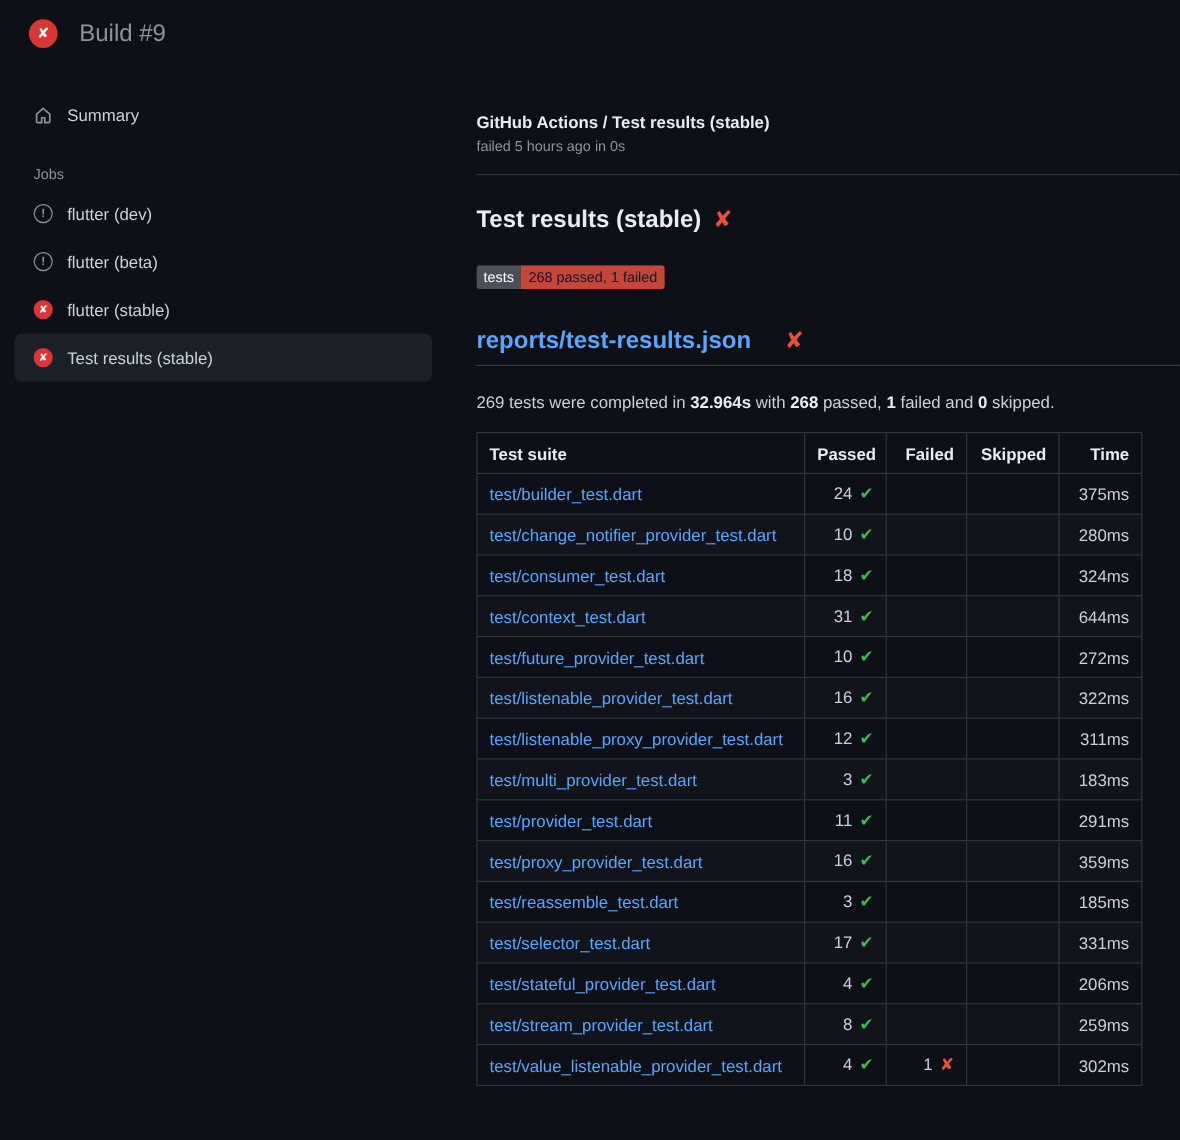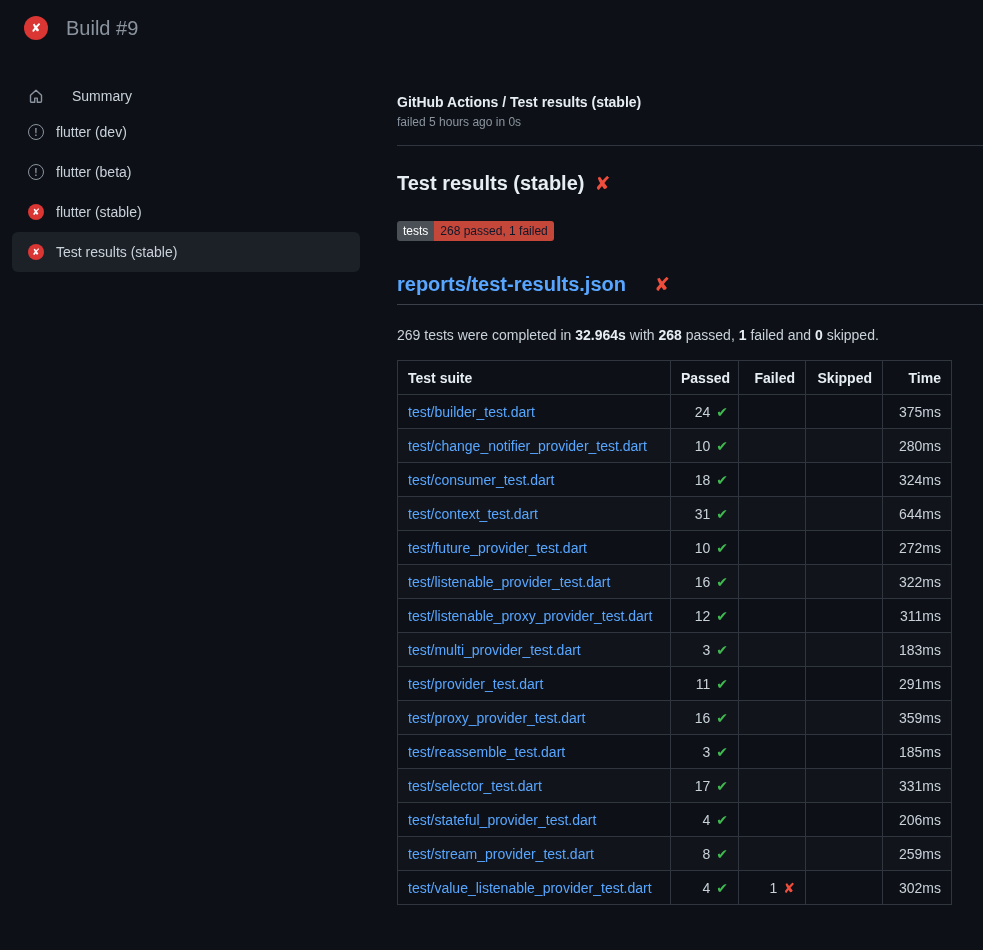--- a/index.html
+++ b/index.html
@@ -35,21 +35,21 @@
     font-weight:bold;flex:none;
   }
   .circle-x.big{width:24px;height:24px;font-size:12px;}
   .page-title{font-size:20px;font-weight:700;color:var(--heading);}
   .build-number{font-size:20px;font-weight:400;color:var(--muted);margin-left:6px;}
   
   .layout{display:flex;align-items:flex-start;}
   
   .sidebar{width:372px;flex:none;padding:24px 12px 0 12px;}
   .summary-item{
-    display:flex;align-items:flex-start;gap:28px;
+    display:flex;align-items:flex-start;gap:12px;
     padding:8px 16px;border-radius:6px;color:var(--text);cursor:pointer;
   }
   .summary-item svg{flex:none;}
   .jobs-label{
     font-size:12px;color:var(--muted);
     margin:26px 0 6px 0;padding-left:16px;
   }
   .job-item{
     display:flex;align-items:center;gap:12px;
     height:40px;padding:0 16px;border-radius:6px;cursor:pointer;
@@ -111,20 +111,21 @@
 
 <div class="layout">
 
   <aside class="sidebar">
     <div class="summary-item">
       <svg width="16" height="16" viewBox="0 0 16 16" fill="none" stroke="#8b949e" stroke-width="1.4" stroke-linejoin="round">
         <path d="M2.5 7.2 8 2.3l5.5 4.9v6a1 1 0 0 1-1 1h-3.2v-4.1H6.7v4.1H3.5a1 1 0 0 1-1-1z"></path>
       </svg>
       <span class="summary-label">Summary</span>
     </div>
+    <div class="jobs-label">Jobs</div>
     <nav class="jobs">
         <div class="job-item">
     <span class="job-icon icon-cancelled">!</span>
     <span class="job-label">flutter (dev)</span>
   </div>
         <div class="job-item">
     <span class="job-icon icon-cancelled">!</span>
     <span class="job-label">flutter (beta)</span>
   </div>
         <div class="job-item">

